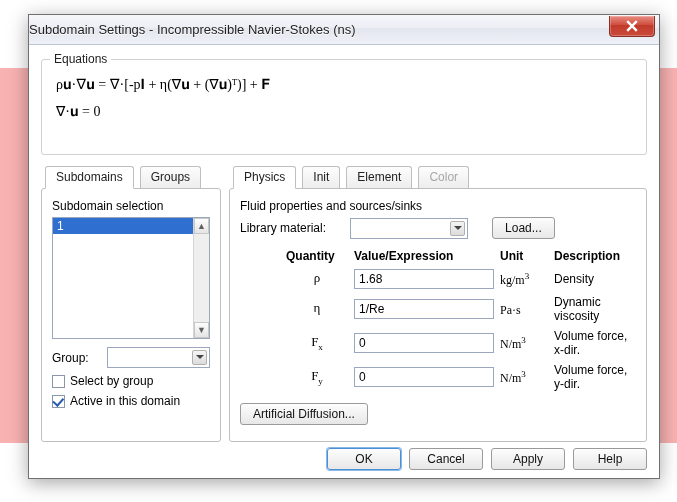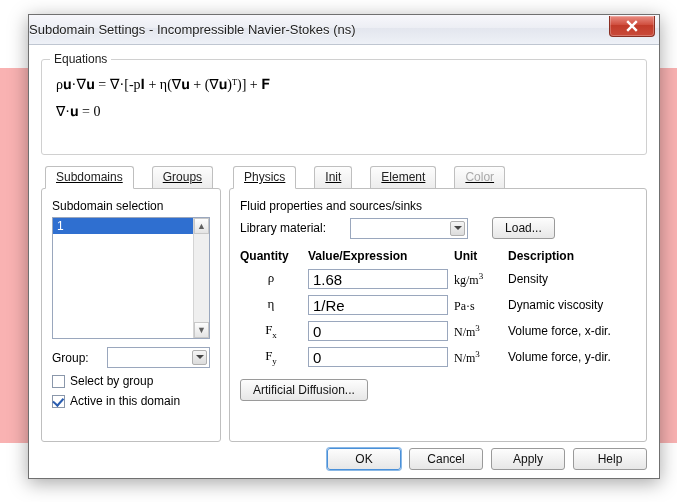--- a/index.html
+++ b/index.html
@@ -81,21 +81,21 @@
     padding: 0 4px;
     color: #222;
   }
   .eqn-box { height: 96px; }
   .eqn-line { font-family: "Cambria Math","Times New Roman",serif; font-size: 14px; margin: 6px 0 10px 2px; }
   .eqn-line2 { }
   .sup { font-size: 10px; vertical-align: super; }
   
   .panels { display: flex; gap: 8px; margin-top: 10px; flex: 1; }
   
-  .tabrow { display: flex; gap: 16px; margin-left: 4px; text-decoration: underline; }
+  .tabrow { display: flex; gap: 4px; margin-left: 4px; }
   .tab {
     padding: 3px 10px 4px 10px;
     border: 1px solid #bfbfbf;
     border-bottom: none;
     background: linear-gradient(#fdfdfd,#ececec);
     border-radius: 3px 3px 0 0;
     margin-right: 2px;
     position: relative;
     top: 1px;
     color: #222;
@@ -164,26 +164,26 @@
   .lib-row { display:flex; align-items:center; gap:24px; margin: 4px 0 10px 0;}
   .btn {
     height:22px; padding: 0 12px;
     border:1px solid #9a9a9a; border-radius:3px;
     background: linear-gradient(#fdfdfd,#e7e7e7);
     display:inline-flex; align-items:center; justify-content:center;
     font-size:12px; color:#111;
   }
   .btn.default { border-color:#4a90d9; box-shadow: 0 0 0 1px #8ab8e6; }
   
-  .grid { display:grid; grid-template-columns: 62px 140px 48px 1fr; row-gap:6px; column-gap:6px; align-items:center;}
+  .grid { display:grid; grid-template-columns: 62px 140px 48px 1fr; row-gap:6px; column-gap:6px; align-items:center;margin-left:46px;}
   .grid .hd { font-weight:bold; }
   .qcell { text-align:center; font-family:"Cambria Math","Times New Roman",serif; font-size:13px;}
   .qcell .sub { font-size:9px; vertical-align: sub;}
   input.txt {
-    width: 100%; height:20px; border:1px solid #9aa7bd; padding:1px 4px; font-size:15px;
+    width: 100%; height:20px; border:1px solid #9aa7bd; padding:1px 4px; font-size:12px;
     font-family: inherit;
   }
   .unit-cell { font-family:"Cambria Math","Times New Roman",serif; font-size:12px; }
   .unit-cell .sup { font-size:9px; }
   
   .footer { display:flex; gap:8px; justify-content:flex-end; padding: 6px 0 0 0; }
   .footer .btn { width: 74px; }
 </style>
 </head>
 <body>

